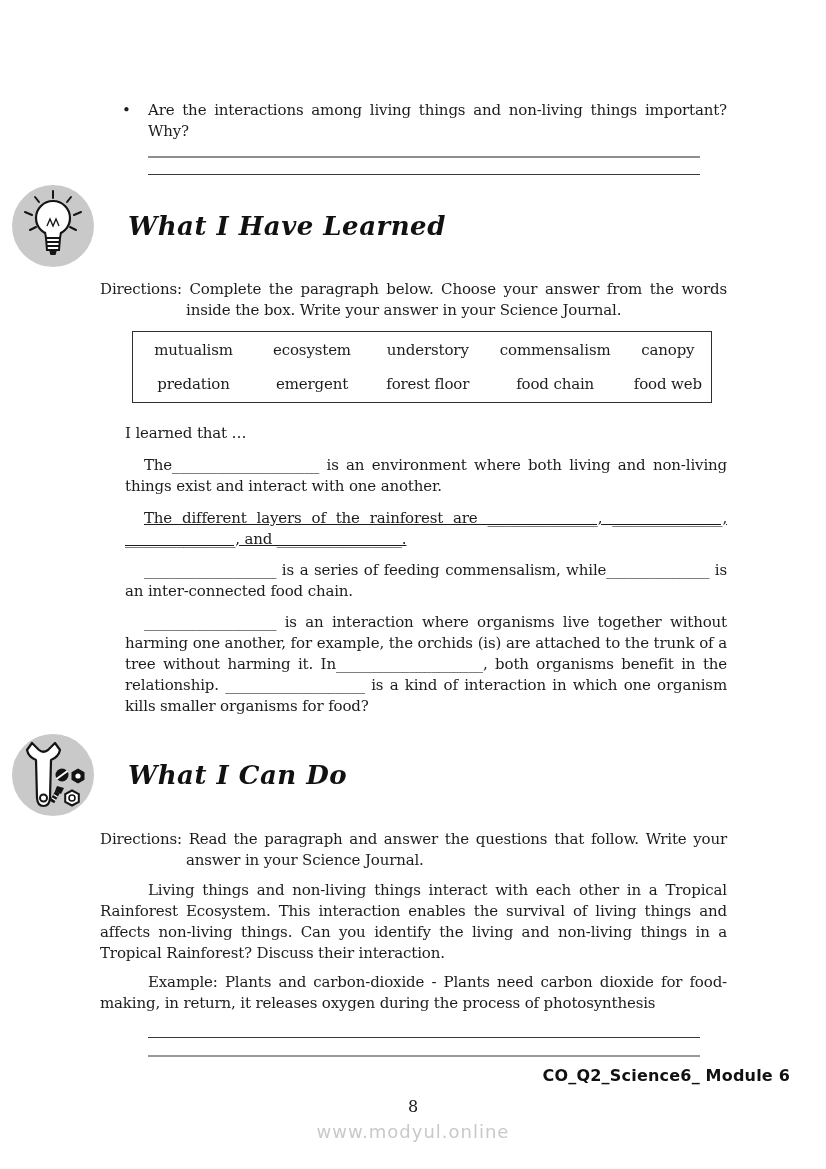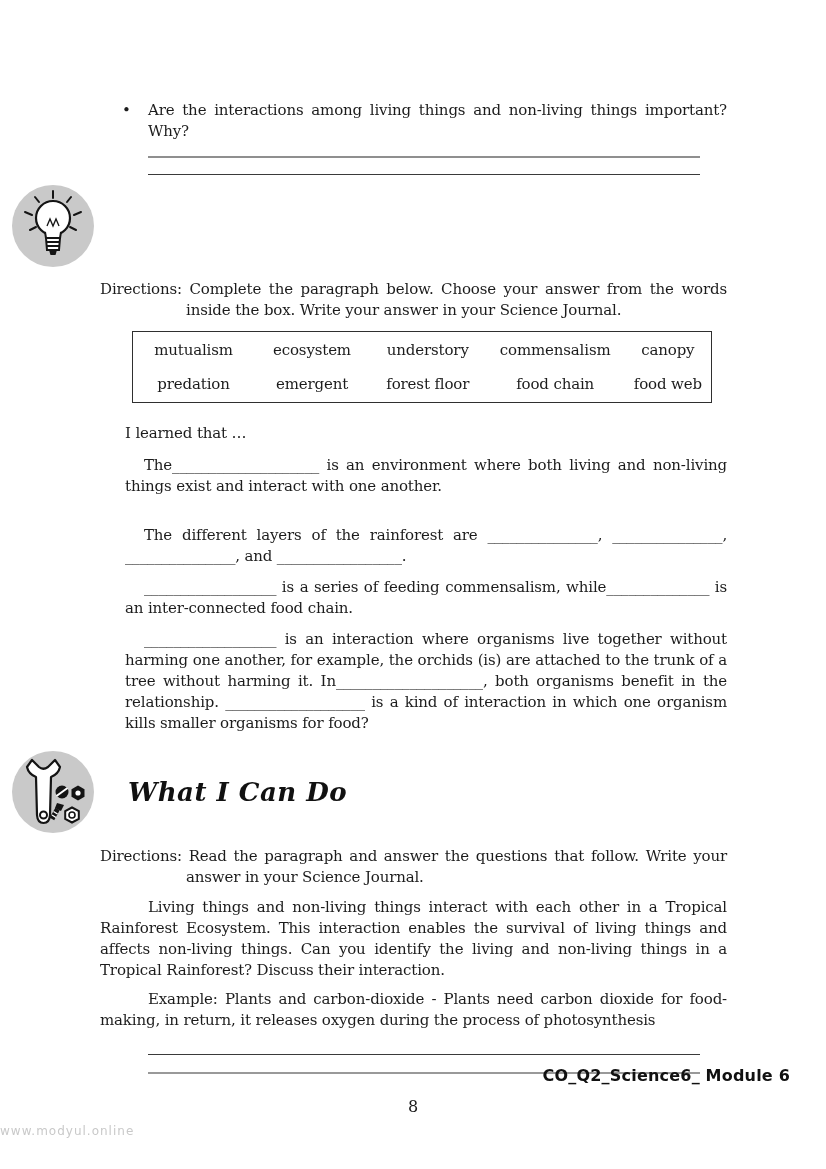--- a/index.html
+++ b/index.html
@@ -86,21 +86,21 @@
   .word-box td:nth-child(5) { width: 15%; }
   
   .intro-line { margin: 20px 99px 0 125px; }
   .fill-para {
     margin: 10px 99px 0 125px;
     width: 602px;
     text-align: justify;
     text-indent: 19px;
   }
   .fill-para.p1 { margin-top: 11px; }
-  .fill-para.p2 { margin-top: 28px; }
+  .fill-para.p2 { margin-top: 11px; text-decoration: underline; }
   
   .body-para {
     margin: 12px 99px 0 100px;
     width: 627px;
     text-align: justify;
     text-indent: 48px;
   }
   .body-para.first { margin-top: 9px; }
   .body-para.example { margin-top: 8px; }
   
@@ -118,22 +118,23 @@
     font-family: "DejaVu Sans", sans-serif;
     font-weight: bold;
     font-size: 16px;
     letter-spacing: 0.2px;
     color: #111111;
   }
   .watermark {
     position: absolute;
     top: 1121px; left: 0;
     width: 100%;
+    text-align: center;
     font-family: "DejaVu Sans", sans-serif;
-    font-size: 12px;
+    font-size: 18px;
     letter-spacing: 1px;
     color: #c9c9c9;
   }
   svg { display: block; }
 </style>
 </head>
 <body>
 
 <div class="page">
 
@@ -158,20 +159,21 @@
         </g>
         <circle cx="41" cy="33" r="17" fill="#ffffff" stroke="#141414" stroke-width="2.2"></circle>
         <polyline points="35,41 38,34 41,41 44,34 47,41" fill="none" stroke="#141414" stroke-width="1.3"></polyline>
         <path d="M33,47 L34,53 L48,53 L49,47" fill="#ffffff" stroke="#141414" stroke-width="2"></path>
         <path d="M34,53 h14 l-1,12 h-12 z" fill="#ffffff" stroke="#141414" stroke-width="2"></path>
         <line x1="34" y1="57" x2="48" y2="57" stroke="#141414" stroke-width="2"></line>
         <line x1="34.5" y1="61" x2="47.5" y2="61" stroke="#141414" stroke-width="2"></line>
         <polygon points="37,65 45,65 43.5,70 38.5,70" fill="#141414"></polygon>
       </svg>
     </div>
+    <div class="section-title">What I Have Learned</div>
   </div>
 
   <p class="directions"><span>Directions:</span> <span>Complete the paragraph below. Choose your answer from the words inside the box. Write your answer in your Science Journal.</span></p>
 
   <table class="word-box">
     <tbody>
         <tr>
       <td>mutualism</td>
       <td>ecosystem</td>
       <td>understory</td>

